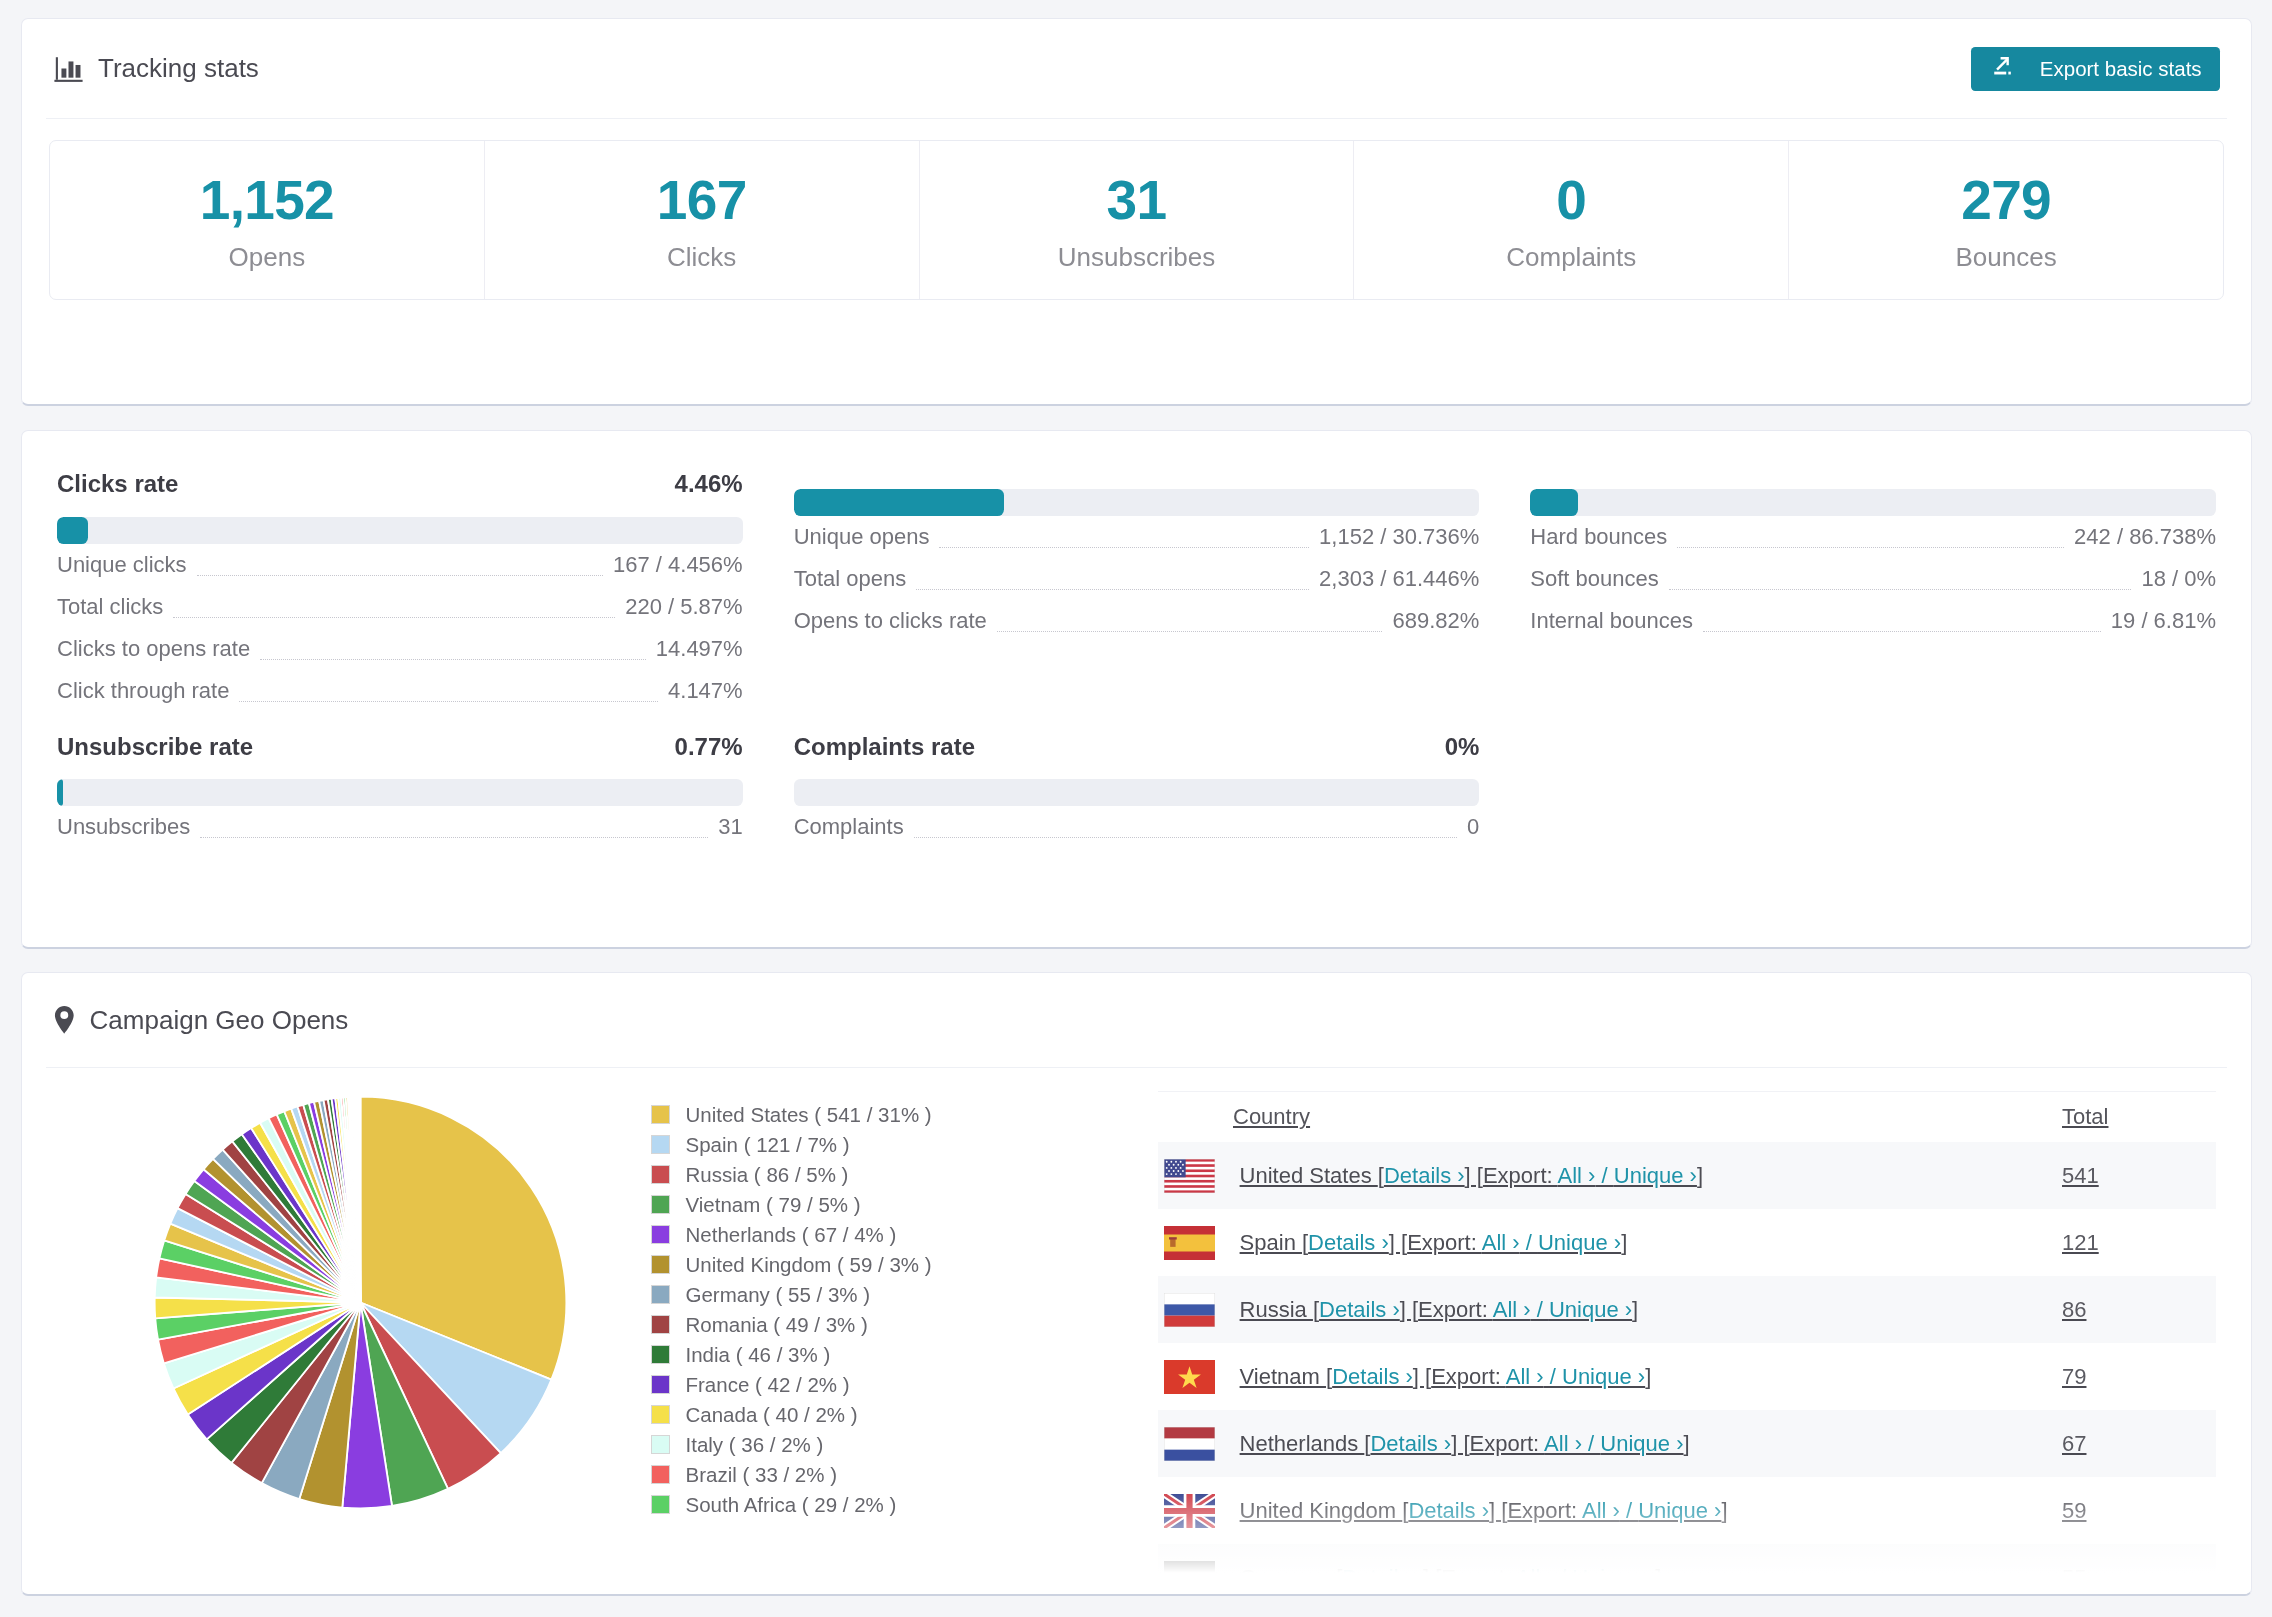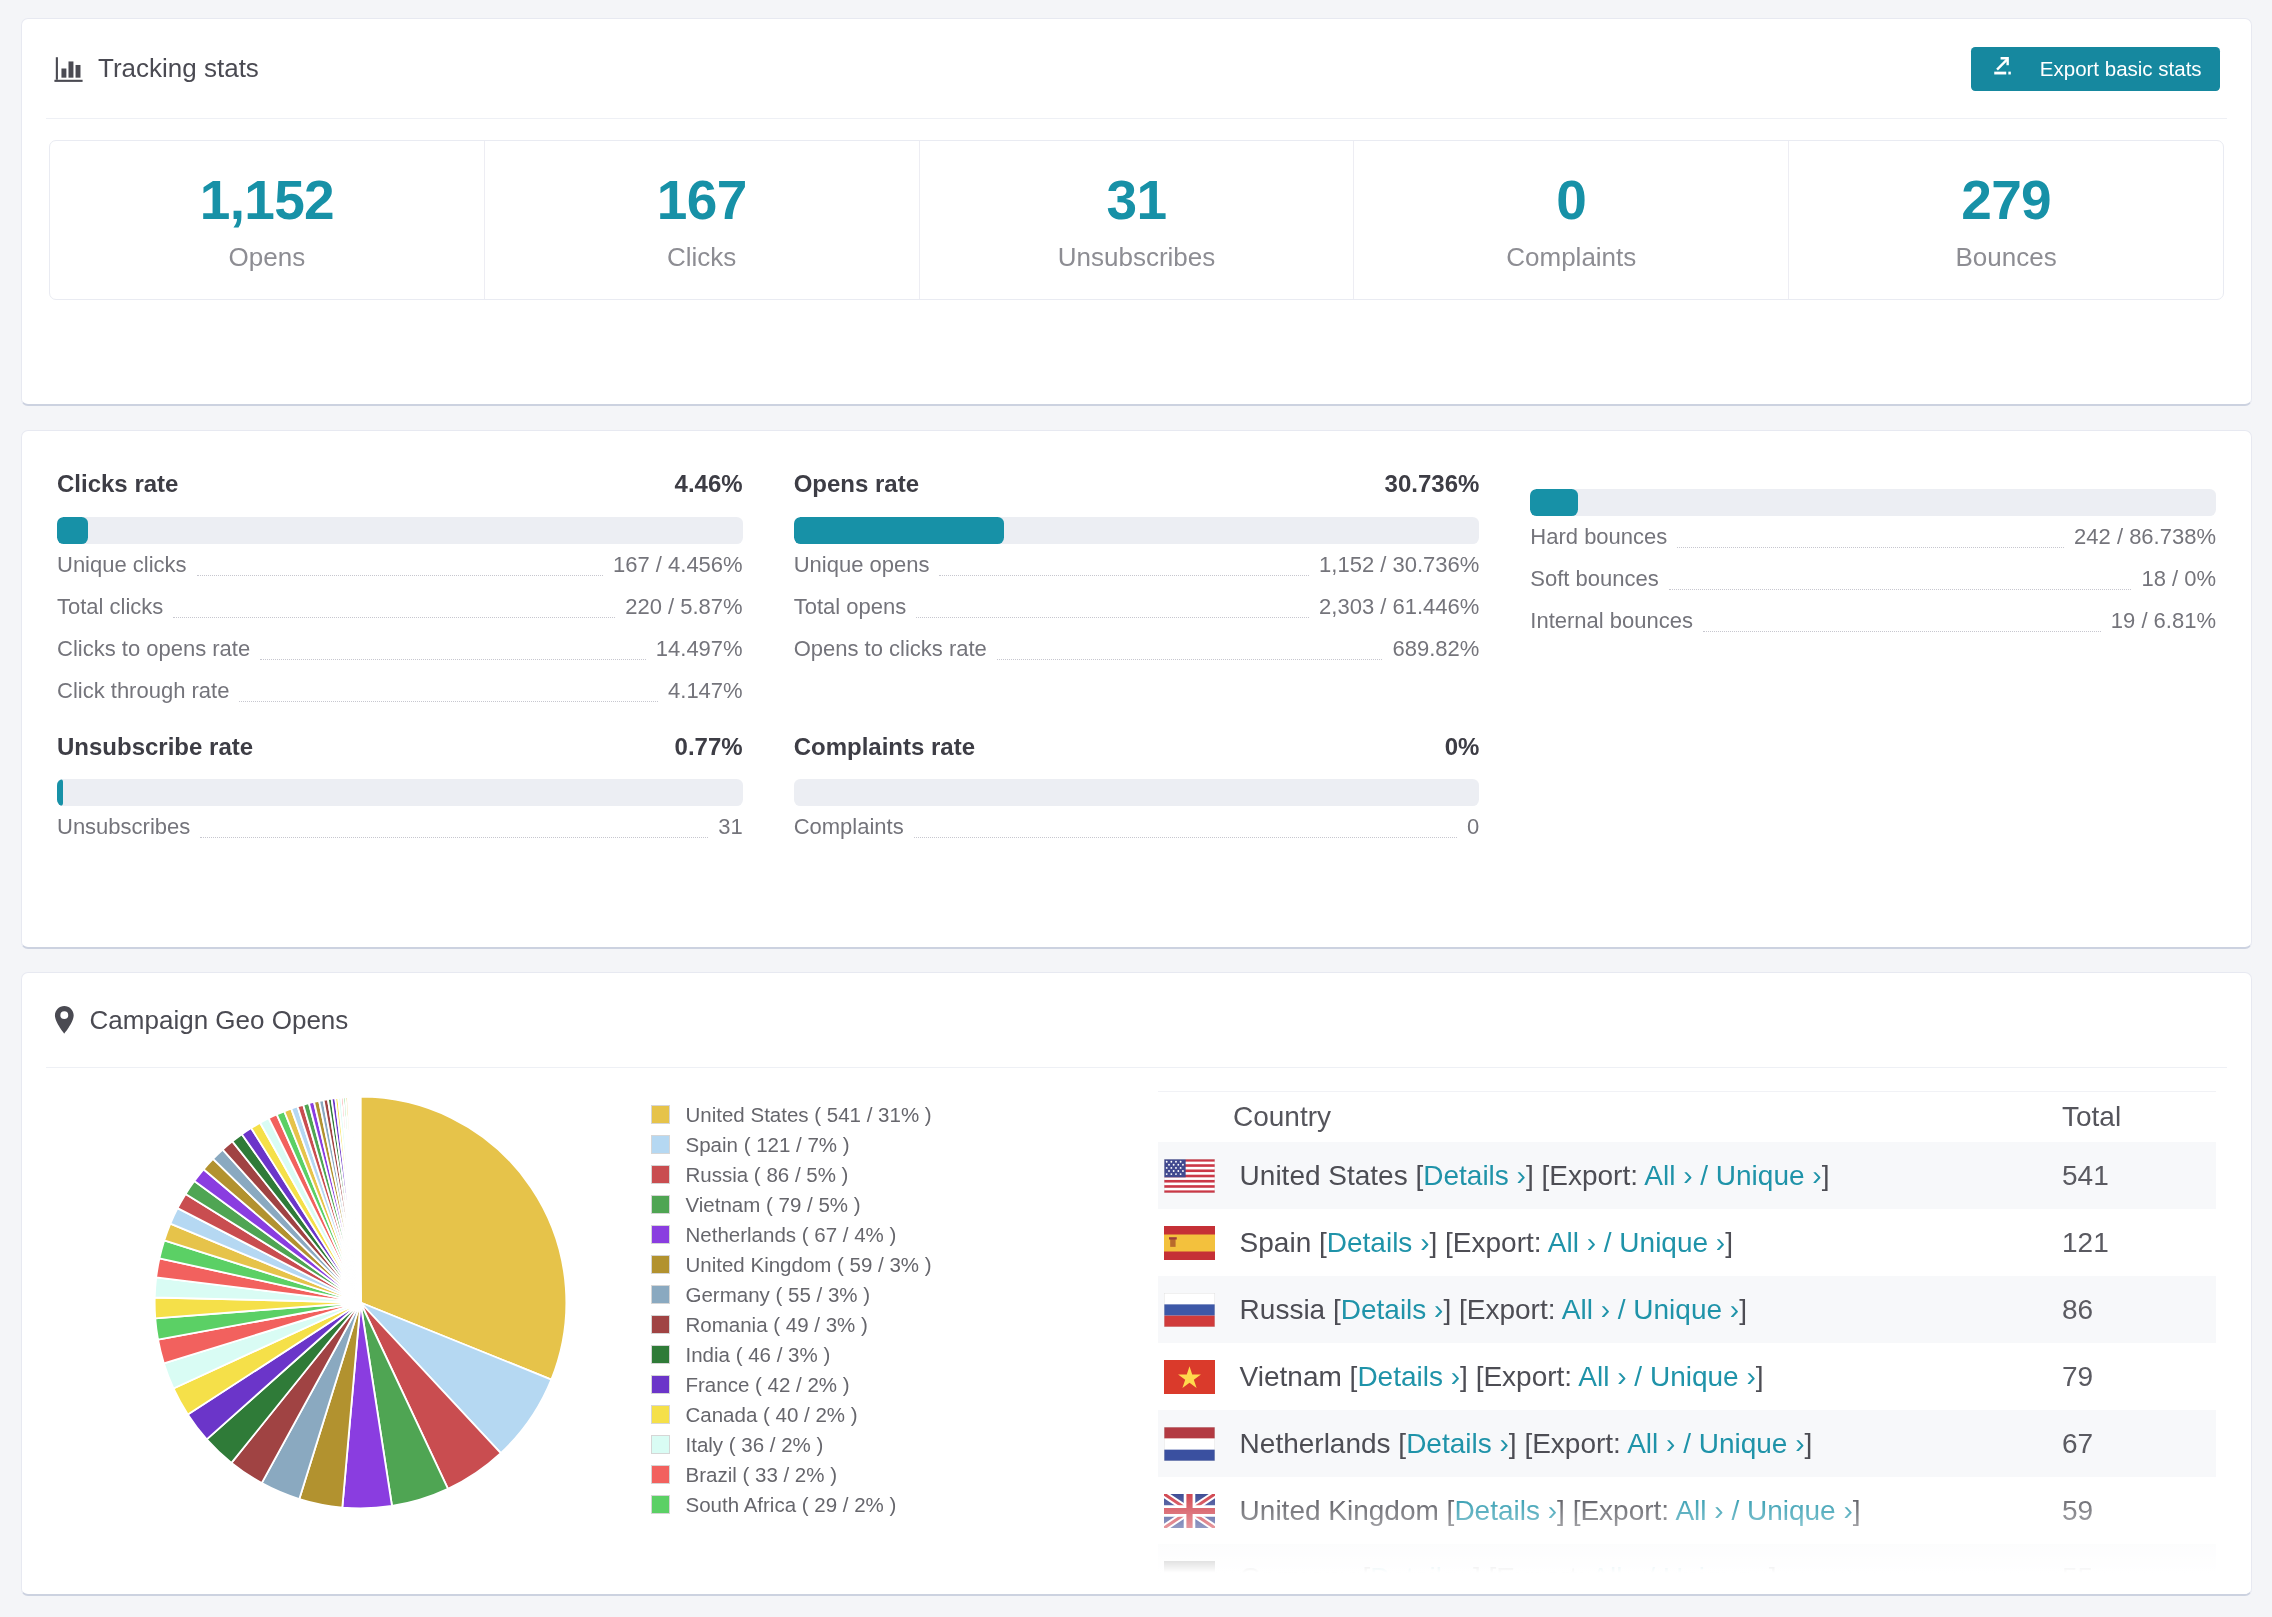--- a/index.html
+++ b/index.html
@@ -93,21 +93,21 @@
   .pie-wrap { width:423px; height:423px; margin-left:92px; flex:none; }
   .legend { margin-left:79px; padding-top:8.5px; width:367px; flex:none; }
   .legend-item { height:30px; display:flex; align-items:center; }
   .swatch {
     width:19px; height:19px; flex:none;
     border:1.4px solid #d6d6d6;
     margin-right:15.5px;
   }
   .legend-label { font-size:20.5px; color:#66666c; white-space:nowrap; }
 
-  .geo-table { flex:1; margin-left:140px; font-size:28px; }
+  .geo-table { flex:1; margin-left:140px; font-size:22px;text-decoration:underline; }
   .gt-header {
     height:51px; display:flex; align-items:center;
     padding-left:75px; color:#55555c;
     border-top:0.7px solid #f1f2f6;
   }
   .gt-total-h { margin-left:auto; width:154px; }
   .geo-row {
     height:67px; display:flex; align-items:center;
     padding-left:5.6px;
   }
@@ -201,24 +201,20 @@
             <span class="rr-value">14.497%</span>
           </div>
           <div class="rate-row">
             <span class="rr-label">Click through rate</span>
             <span class="leader"></span>
             <span class="rr-value">4.147%</span>
           </div>
         </div>
       </div>
       <div class="rate-sec">
-        <div class="rate-title-row">
-          <div class="rate-title">Opens rate</div>
-          <div class="rate-value">30.736%</div>
-        </div>
         <div class="bar-track">
           <div class="bar-fill" style="width: 30.736%;"></div>
         </div>
         <div class="rate-rows">
           <div class="rate-row">
             <span class="rr-label">Unique opens</span>
             <span class="leader"></span>
             <span class="rr-value">1,152 / 30.736%</span>
           </div>
           <div class="rate-row">

